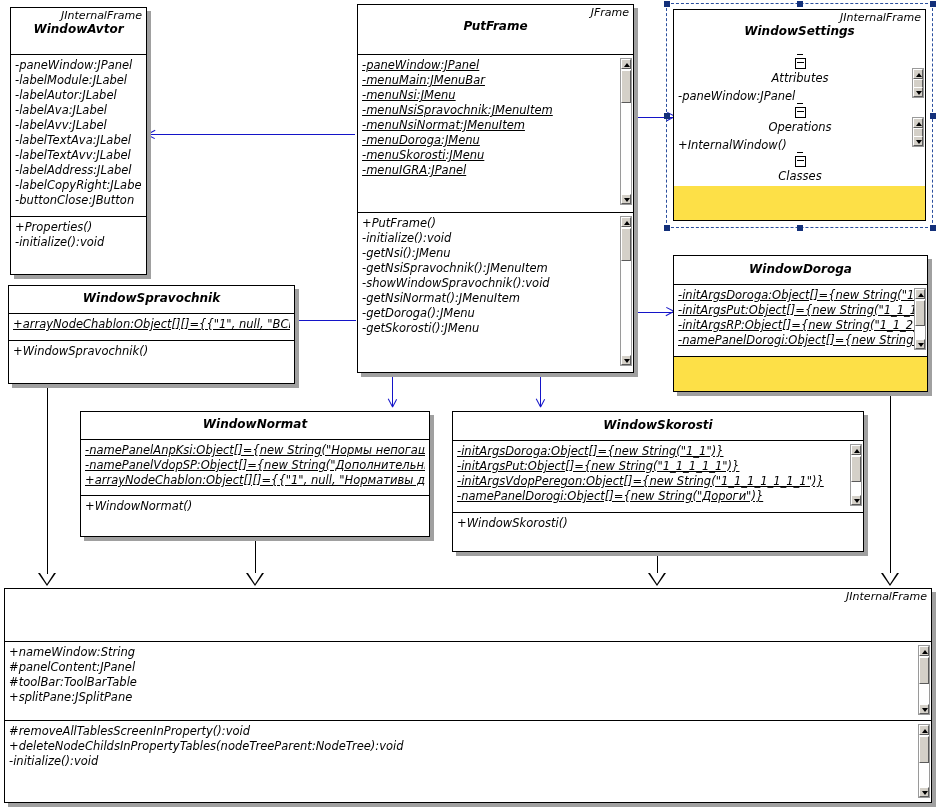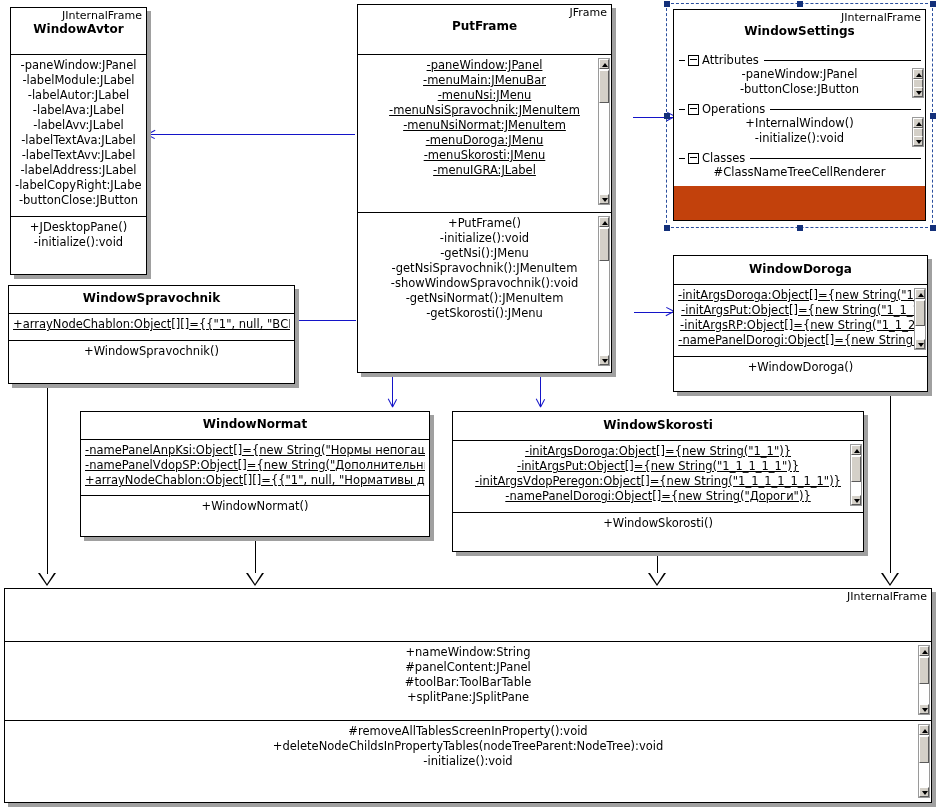--- a/index.html
+++ b/index.html
@@ -6,25 +6,26 @@
   body{
     width:936px;height:807px;position:relative;overflow:hidden;
     font-family:"DejaVu Sans","Liberation Sans",sans-serif;
     font-size:11px;color:#000;
   }
   #canvas{position:absolute;left:0;top:0;width:936px;height:807px;}
 
   
   .uml{
     position:absolute;
-    background:#c2410c;
+    background:#fde047;
     border:1px solid #000000;
     box-sizing:border-box;
     box-shadow:4px 4px 0 0 #a0a0a0;
     overflow:hidden;
+    font-style:italic;
   }
   .uml.selected{box-shadow:none;}
 
   .uml-head{
     position:relative;
     border-bottom:1px solid #000;
     box-sizing:border-box;
     padding:1px 4px 3px 4px;
     background:#fff;
   }
@@ -39,34 +40,34 @@
   .cname.small{font-size:11.5px;}
 
   .compart{
     position:relative;
     border-bottom:1px solid #000;
     box-sizing:border-box;
     padding:3px 4px 3px 4px;
     background:#fff;
     overflow:hidden;
     white-space:nowrap;
-    text-align:center;
   }
   .compart.last{border-bottom:none;}
   .feat{
     display:block;line-height:15px;font-size:11.5px;white-space:nowrap;
     overflow:hidden;
   }
   .feat.stat{text-decoration:underline;}
 
   
   .grouprow{
     display:flex;align-items:center;gap:3px;
     line-height:13px;font-size:11.5px;white-space:nowrap;
     padding-left:1px;
+    flex-direction:column;
   }
   .grouprow .dash{width:6px;height:0;border-top:1px solid #000;}
   .grouprow .exp{
     width:9px;height:9px;border:1px solid #000;background:#fff;
     position:relative;display:inline-block;flex:none;
   }
   .grouprow .exp:after{
     content:"";position:absolute;left:1px;right:1px;top:3px;
     border-top:1px solid #000;
   }
@@ -195,56 +196,57 @@
       <span class="feat">-labelAutor:JLabel</span>
       <span class="feat">-labelAva:JLabel</span>
       <span class="feat">-labelAvv:JLabel</span>
       <span class="feat">-labelTextAva:JLabel</span>
       <span class="feat">-labelTextAvv:JLabel</span>
       <span class="feat">-labelAddress:JLabel</span>
       <span class="feat">-labelCopyRight:JLabel</span>
       <span class="feat">-buttonClose:JButton</span>
     </div>
     <div class="compart last" style="height:59px;">
-      <span class="feat">+JDesktopPane()</span>
+      <span class="feat">+Properties()</span>
       <span class="feat">-initialize():void</span>
     </div>
   </div>
 
-  <div class="uml" style="left:357px;top:4px;width:255px;height:369px;">
+  <div class="uml" style="left:357px;top:4px;width:277px;height:369px;">
     <div class="uml-head" style="height:50px;">
       <span class="stereo">JFrame</span>
       <span class="cname">PutFrame</span>
     </div>
     <div class="compart" style="height:158px;">
       <span class="feat stat">-paneWindow:JPanel</span>
       <span class="feat stat">-menuMain:JMenuBar</span>
       <span class="feat stat">-menuNsi:JMenu</span>
       <span class="feat stat">-menuNsiSpravochnik:JMenuItem</span>
       <span class="feat stat">-menuNsiNormat:JMenuItem</span>
       <span class="feat stat">-menuDoroga:JMenu</span>
       <span class="feat stat">-menuSkorosti:JMenu</span>
-      <span class="feat stat">-menuIGRA:JLabel</span>
+      <span class="feat stat">-menuIGRA:JPanel</span>
       <div class="vsb" style="top:3px;height:147px;">
         <div class="arrow up">
             <i></i>
           </div>
         <div class="thumb" style="top:11px;height:33px;"></div>
         <div class="arrow down">
             <i></i>
           </div>
       </div>
     </div>
     <div class="compart last" style="height:159px;">
       <span class="feat">+PutFrame()</span>
       <span class="feat">-initialize():void</span>
       <span class="feat">-getNsi():JMenu</span>
       <span class="feat">-getNsiSpravochnik():JMenuItem</span>
       <span class="feat">-showWindowSpravochnik():void</span>
       <span class="feat">-getNsiNormat():JMenuItem</span>
+      <span class="feat">-getDoroga():JMenu</span>
       <span class="feat">-getSkorosti():JMenu</span>
       <div class="vsb" style="top:3px;height:150px;">
         <div class="arrow up">
             <i></i>
           </div>
         <div class="thumb" style="top:11px;height:33px;"></div>
         <div class="arrow down">
             <i></i>
           </div>
       </div>
@@ -331,23 +333,20 @@
       <div class="vsb" style="top:3px;height:62px;">
         <div class="arrow up">
             <i></i>
           </div>
         <div class="thumb" style="top:11px;height:26px;"></div>
         <div class="arrow down">
             <i></i>
           </div>
       </div>
     </div>
-    <div class="compart last" style="height:34px;">
-      <span class="feat">+WindowDoroga()</span>
-    </div>
   </div>
 
   <div class="uml" style="left:8px;top:285px;width:287px;height:99px;">
     <div class="uml-head" style="height:28px;padding-top:5px;">
       <span class="cname">WindowSpravochnik</span>
     </div>
     <div class="compart" style="height:27px;">
       <span class="feat stat">+arrayNodeChablon:Object[][]={{"1", null, "ВСП",</span>
     </div>
     <div class="compart last" style="height:42px;">

